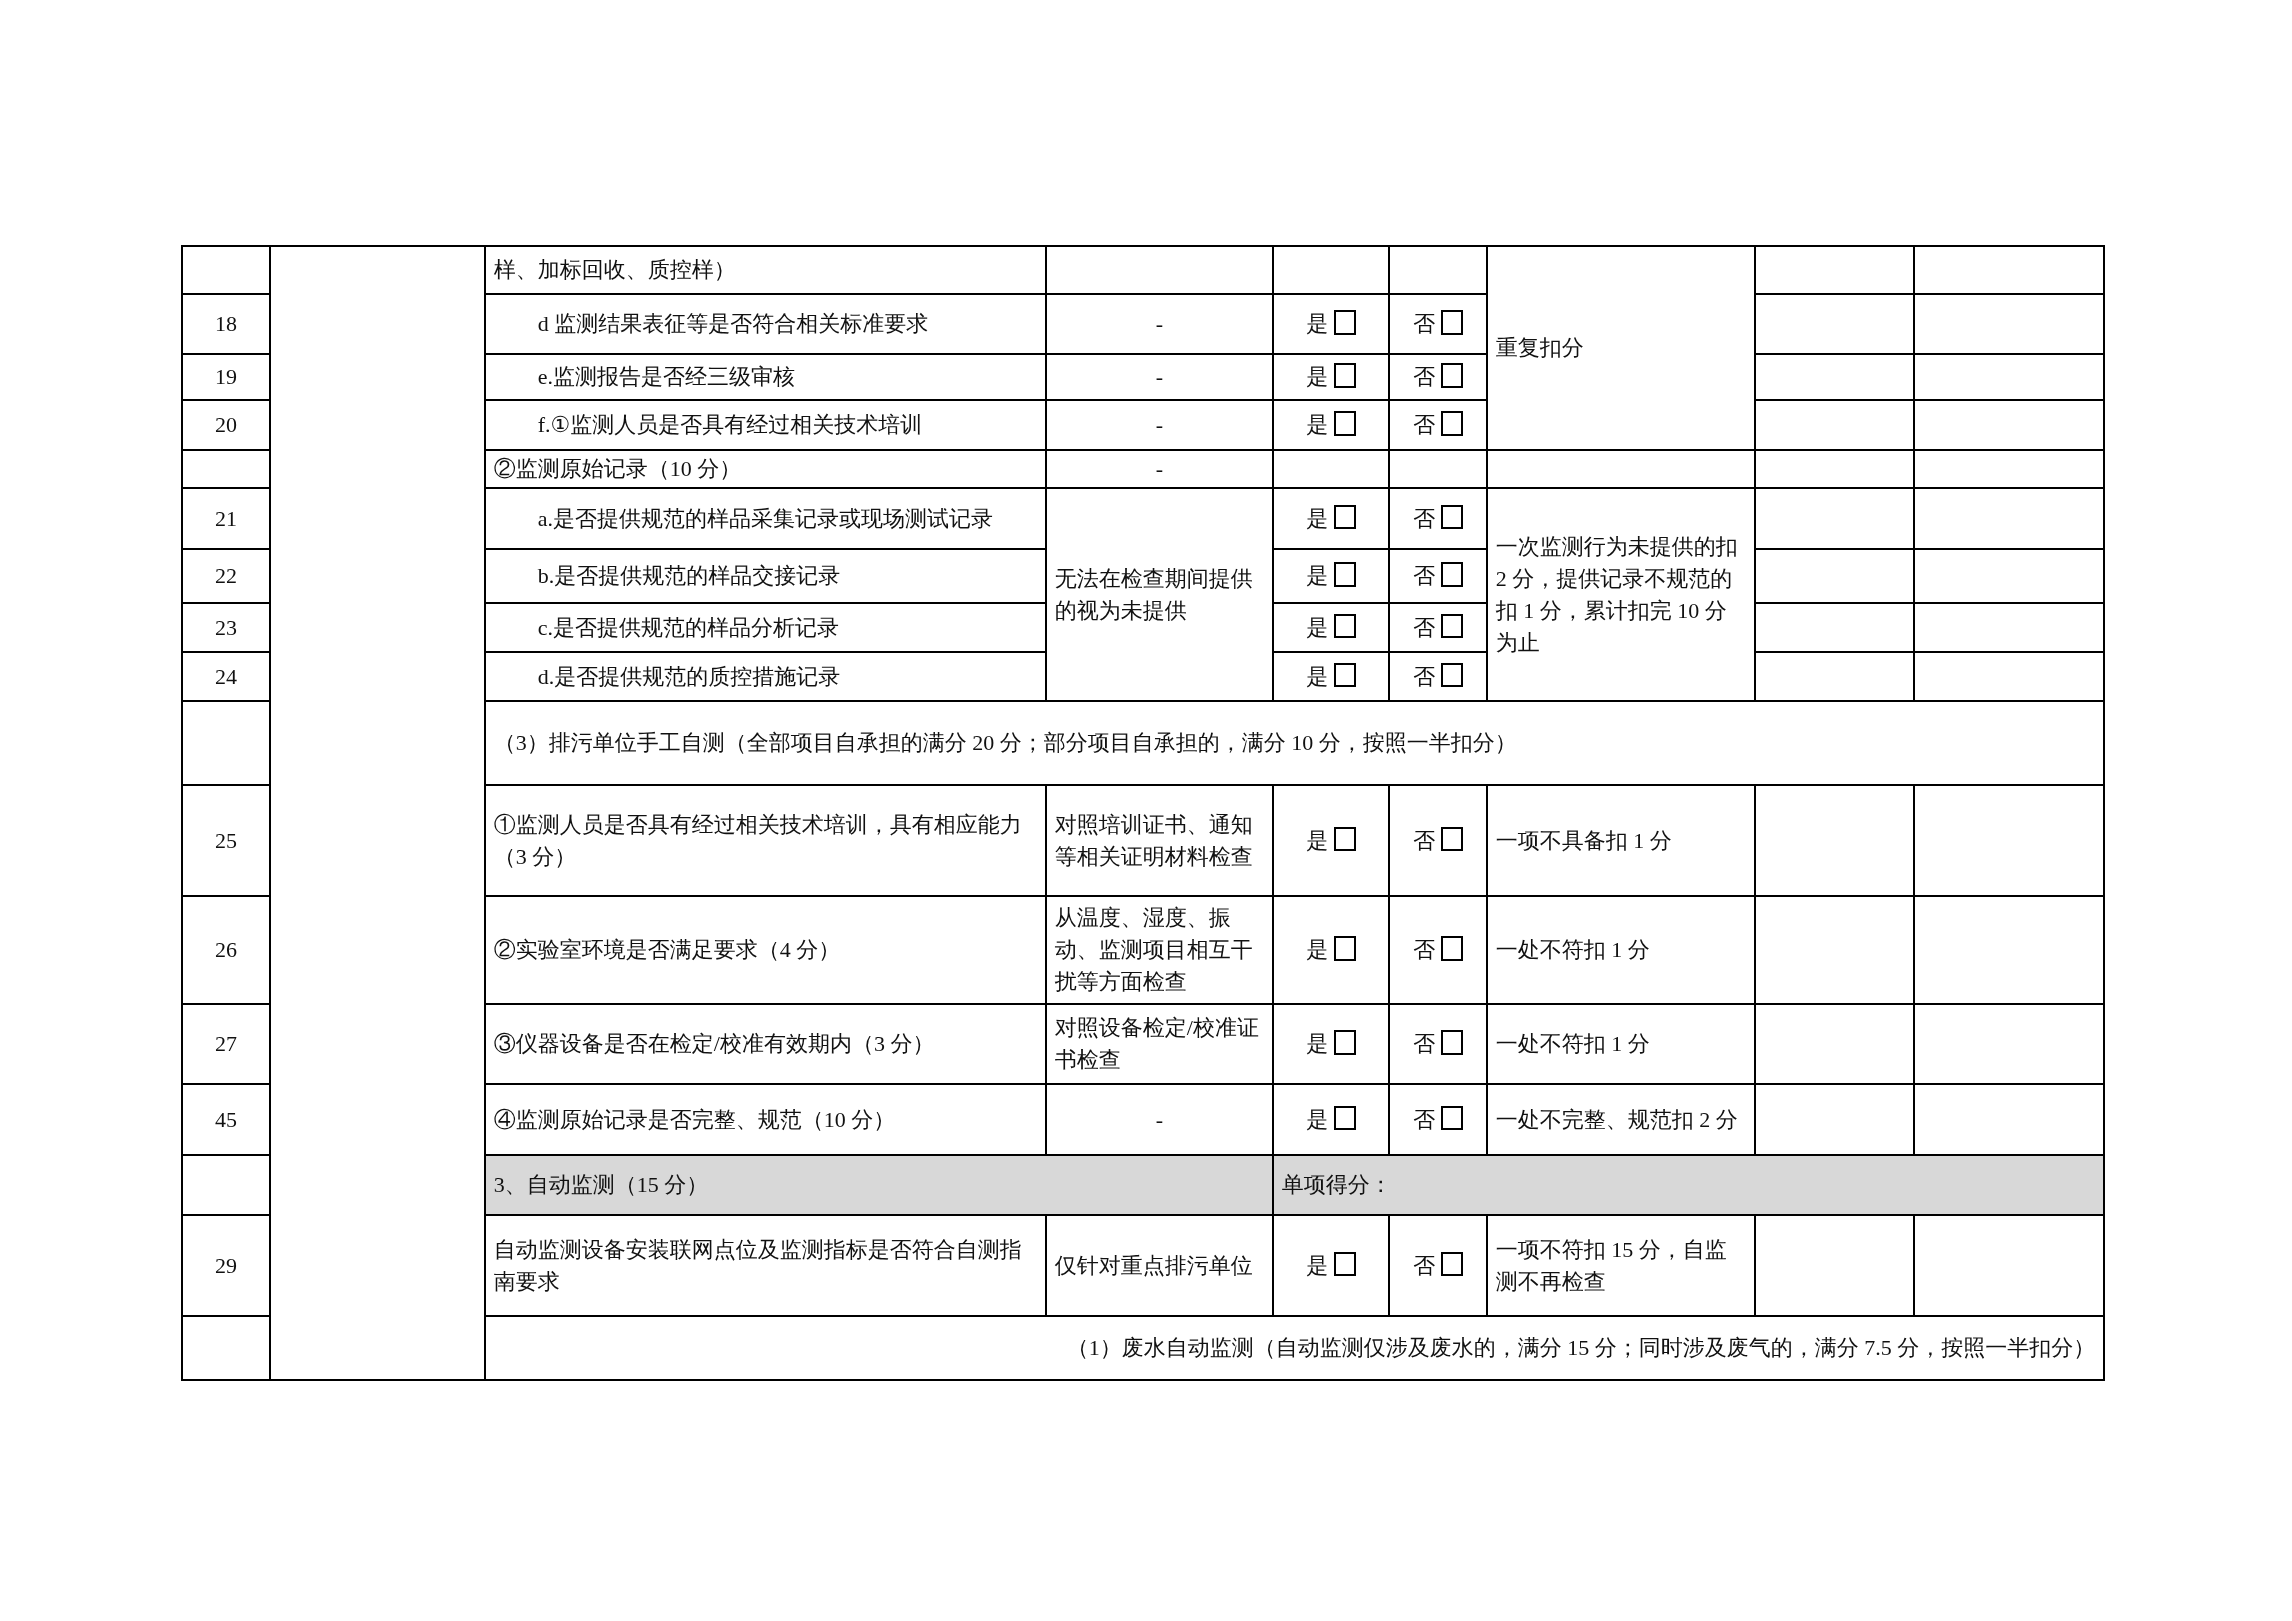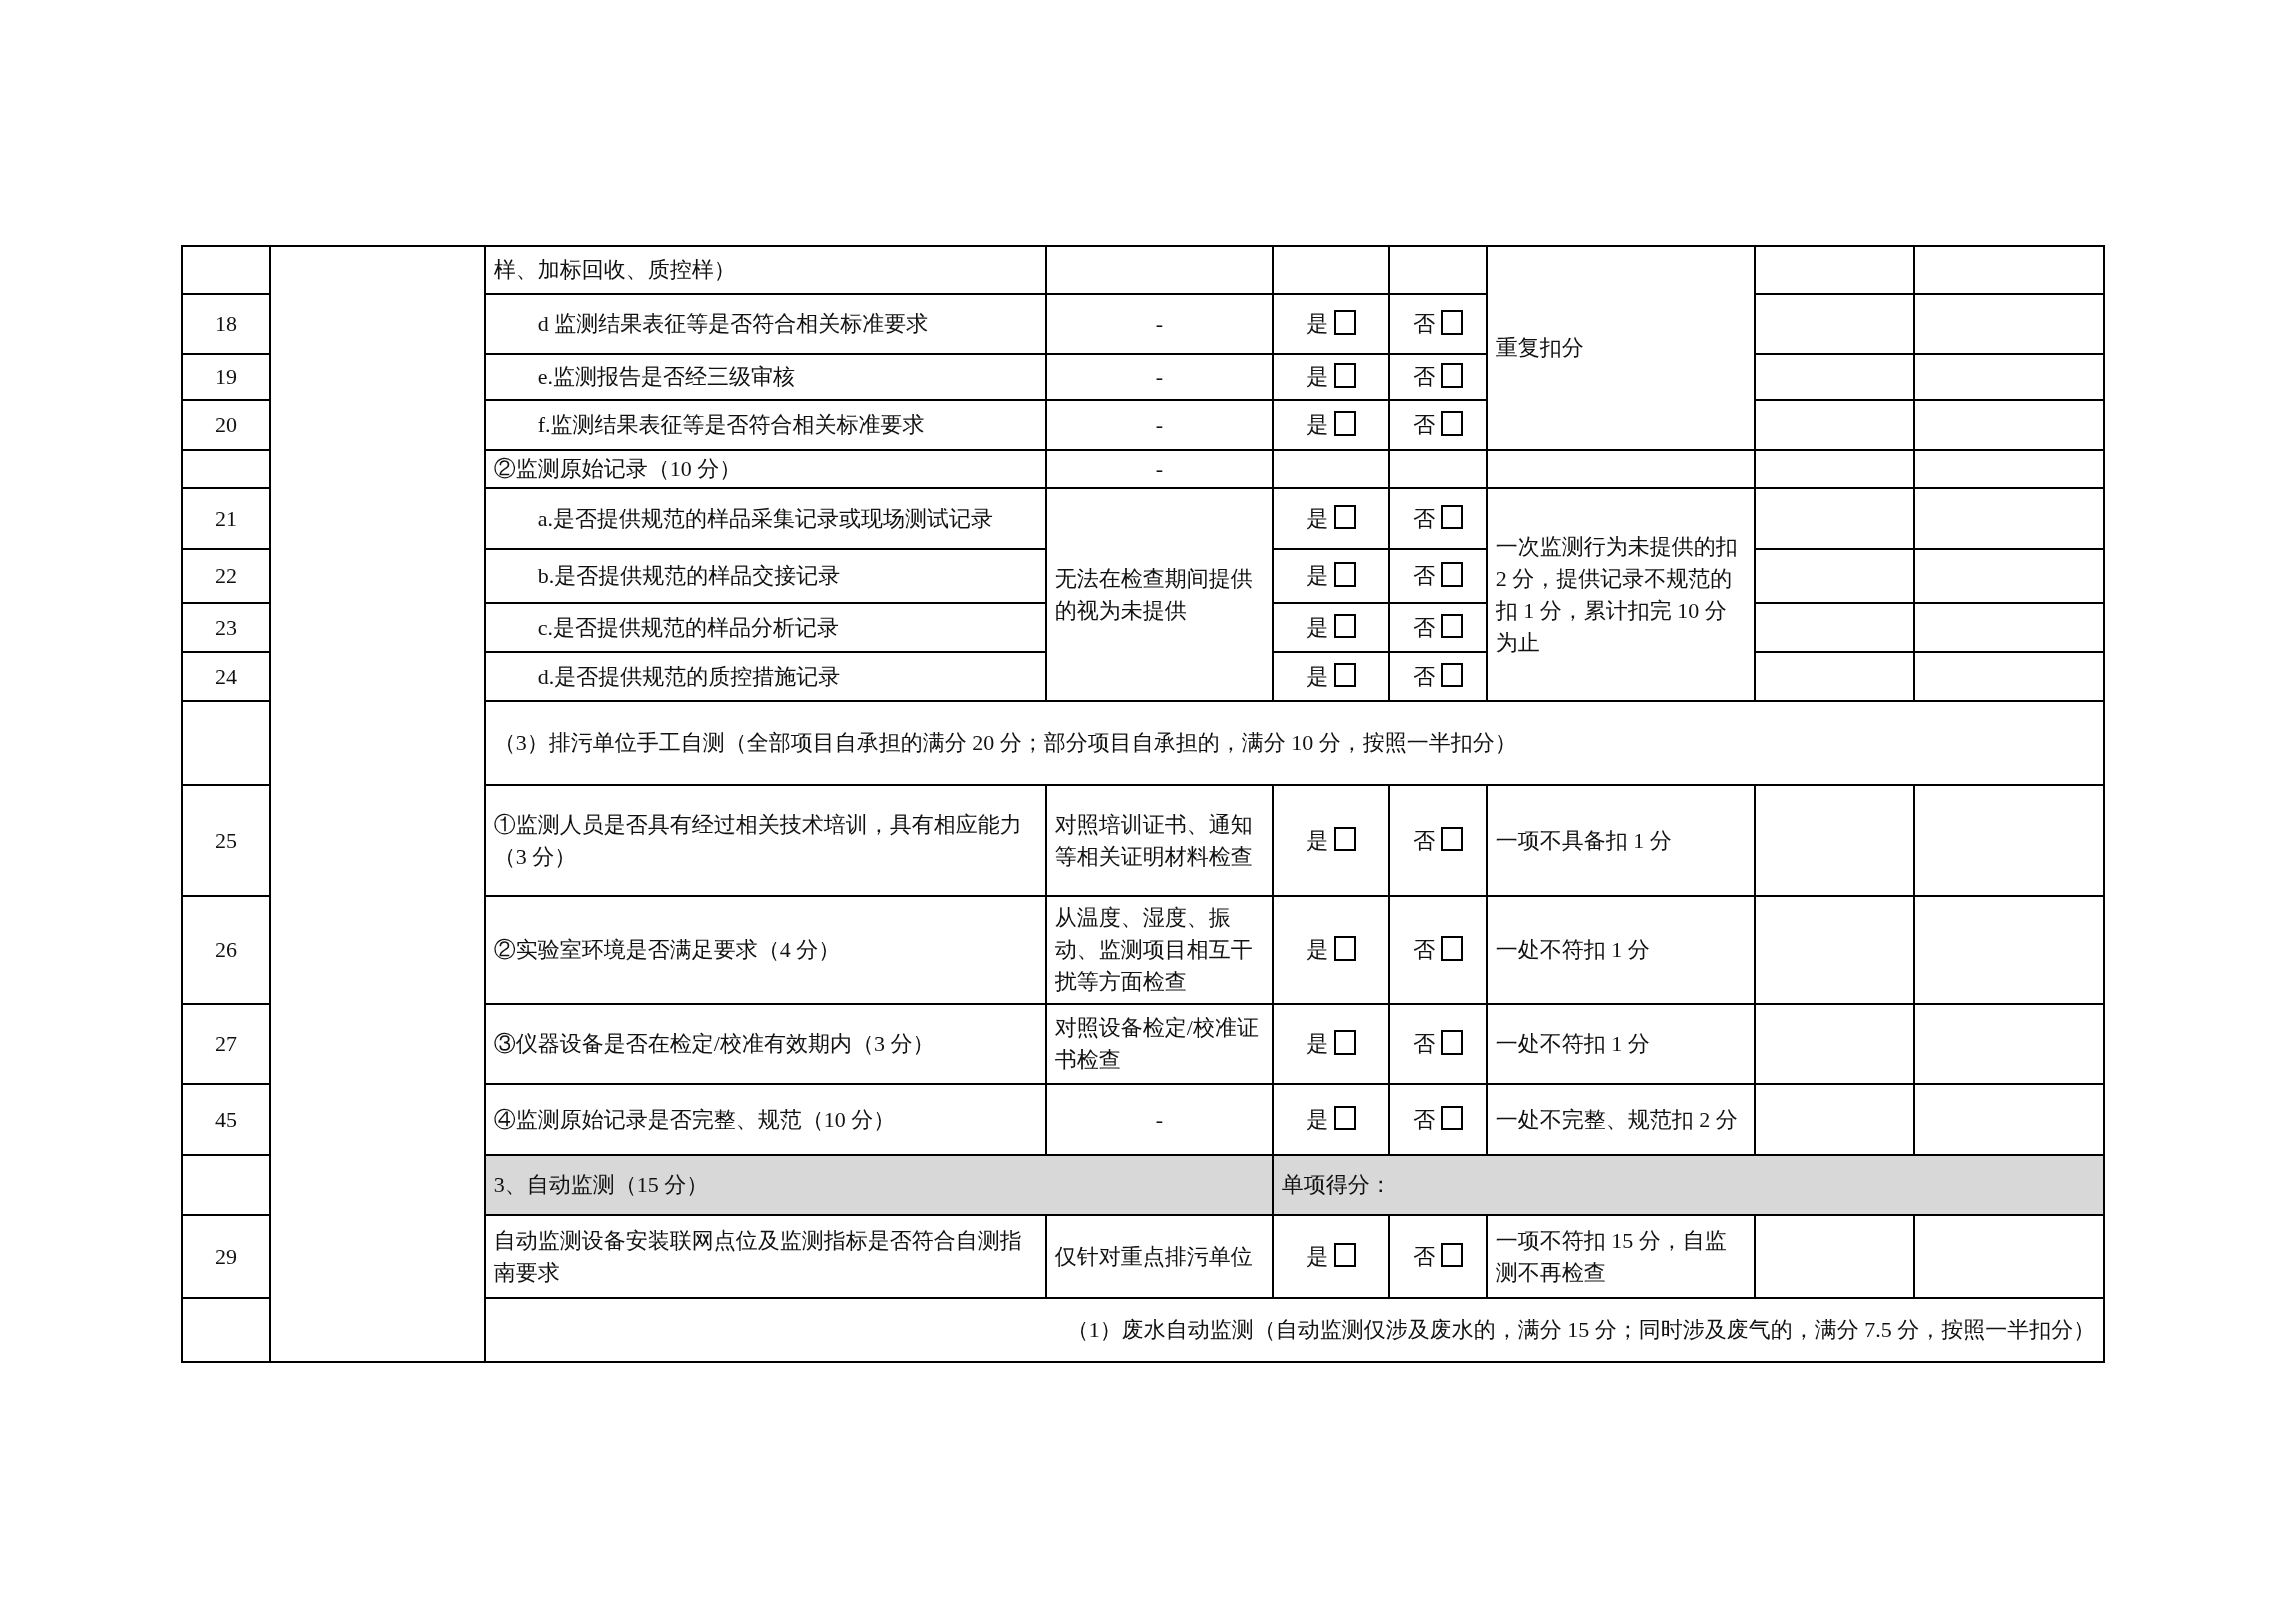--- a/index.html
+++ b/index.html
@@ -91,21 +91,21 @@
           <td class="ctr"><span class="yn"><span>是</span><span class="cbx"></span></span></td>
           <td class="ctr"><span class="yn"><span>否</span><span class="cbx"></span></span></td>
           <td></td>
           <td></td>
         </tr>
         <tr style="height: 50px;">
           <td class="ctr">
             <div class="txt">20</div>
           </td>
           <td class="indent">
-            <div class="txt">f.监测结果表征等是否符合相关标准要求</div>
+            <div class="txt">f.①监测人员是否具有经过相关技术培训</div>
           </td>
           <td class="ctr">
             <div class="txt">-</div>
           </td>
           <td class="ctr"><span class="yn"><span>是</span><span class="cbx"></span></span></td>
           <td class="ctr"><span class="yn"><span>否</span><span class="cbx"></span></span></td>
           <td></td>
           <td></td>
         </tr>
         <tr style="height: 33px;">
@@ -256,21 +256,21 @@
         </tr>
         <tr style="height: 60px;">
           <td></td>
           <td colspan="2" class="gray">
             <div class="txt">3、自动监测（15 分）</div>
           </td>
           <td colspan="5" class="gray">
             <div class="txt">单项得分：</div>
           </td>
         </tr>
-        <tr style="height: 83px;">
+        <tr style="height: 101px;">
           <td class="ctr">
             <div class="txt">29</div>
           </td>
           <td>
             <div class="txt">自动监测设备安装联网点位及监测指标是否符合自测指南要求</div>
           </td>
           <td>
             <div class="txt">仅针对重点排污单位</div>
           </td>
           <td class="ctr"><span class="yn"><span>是</span><span class="cbx"></span></span></td>

